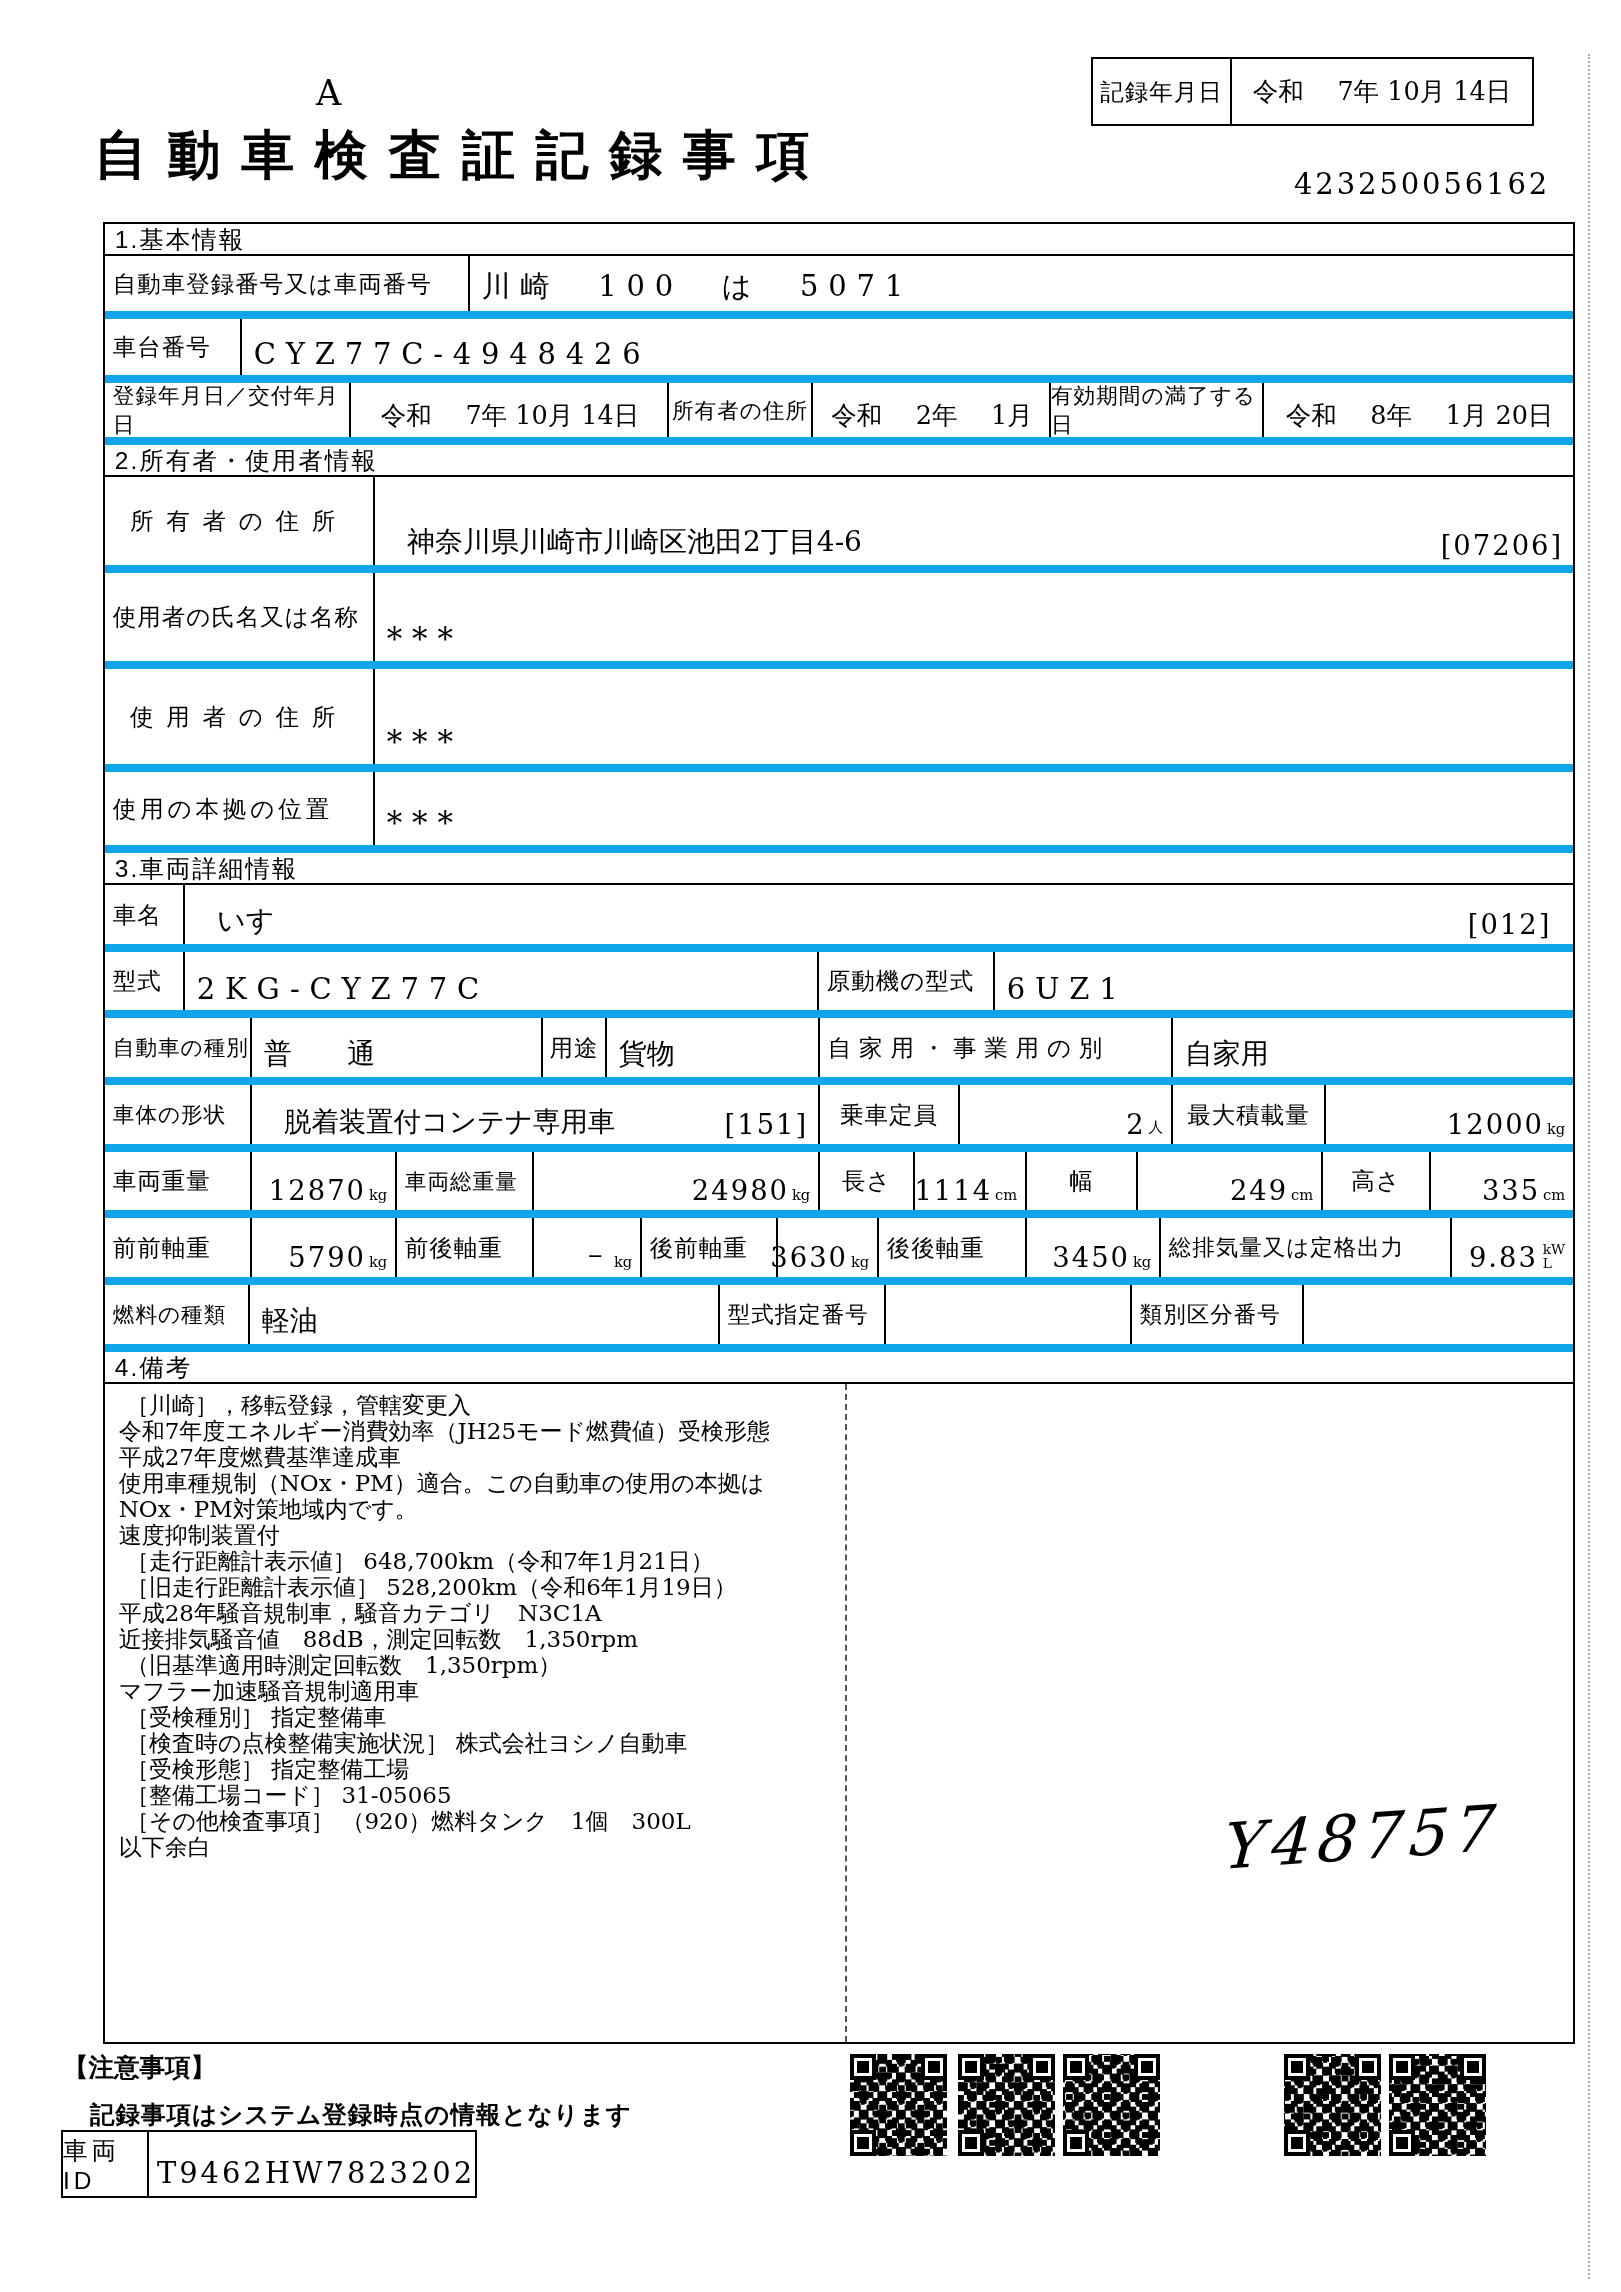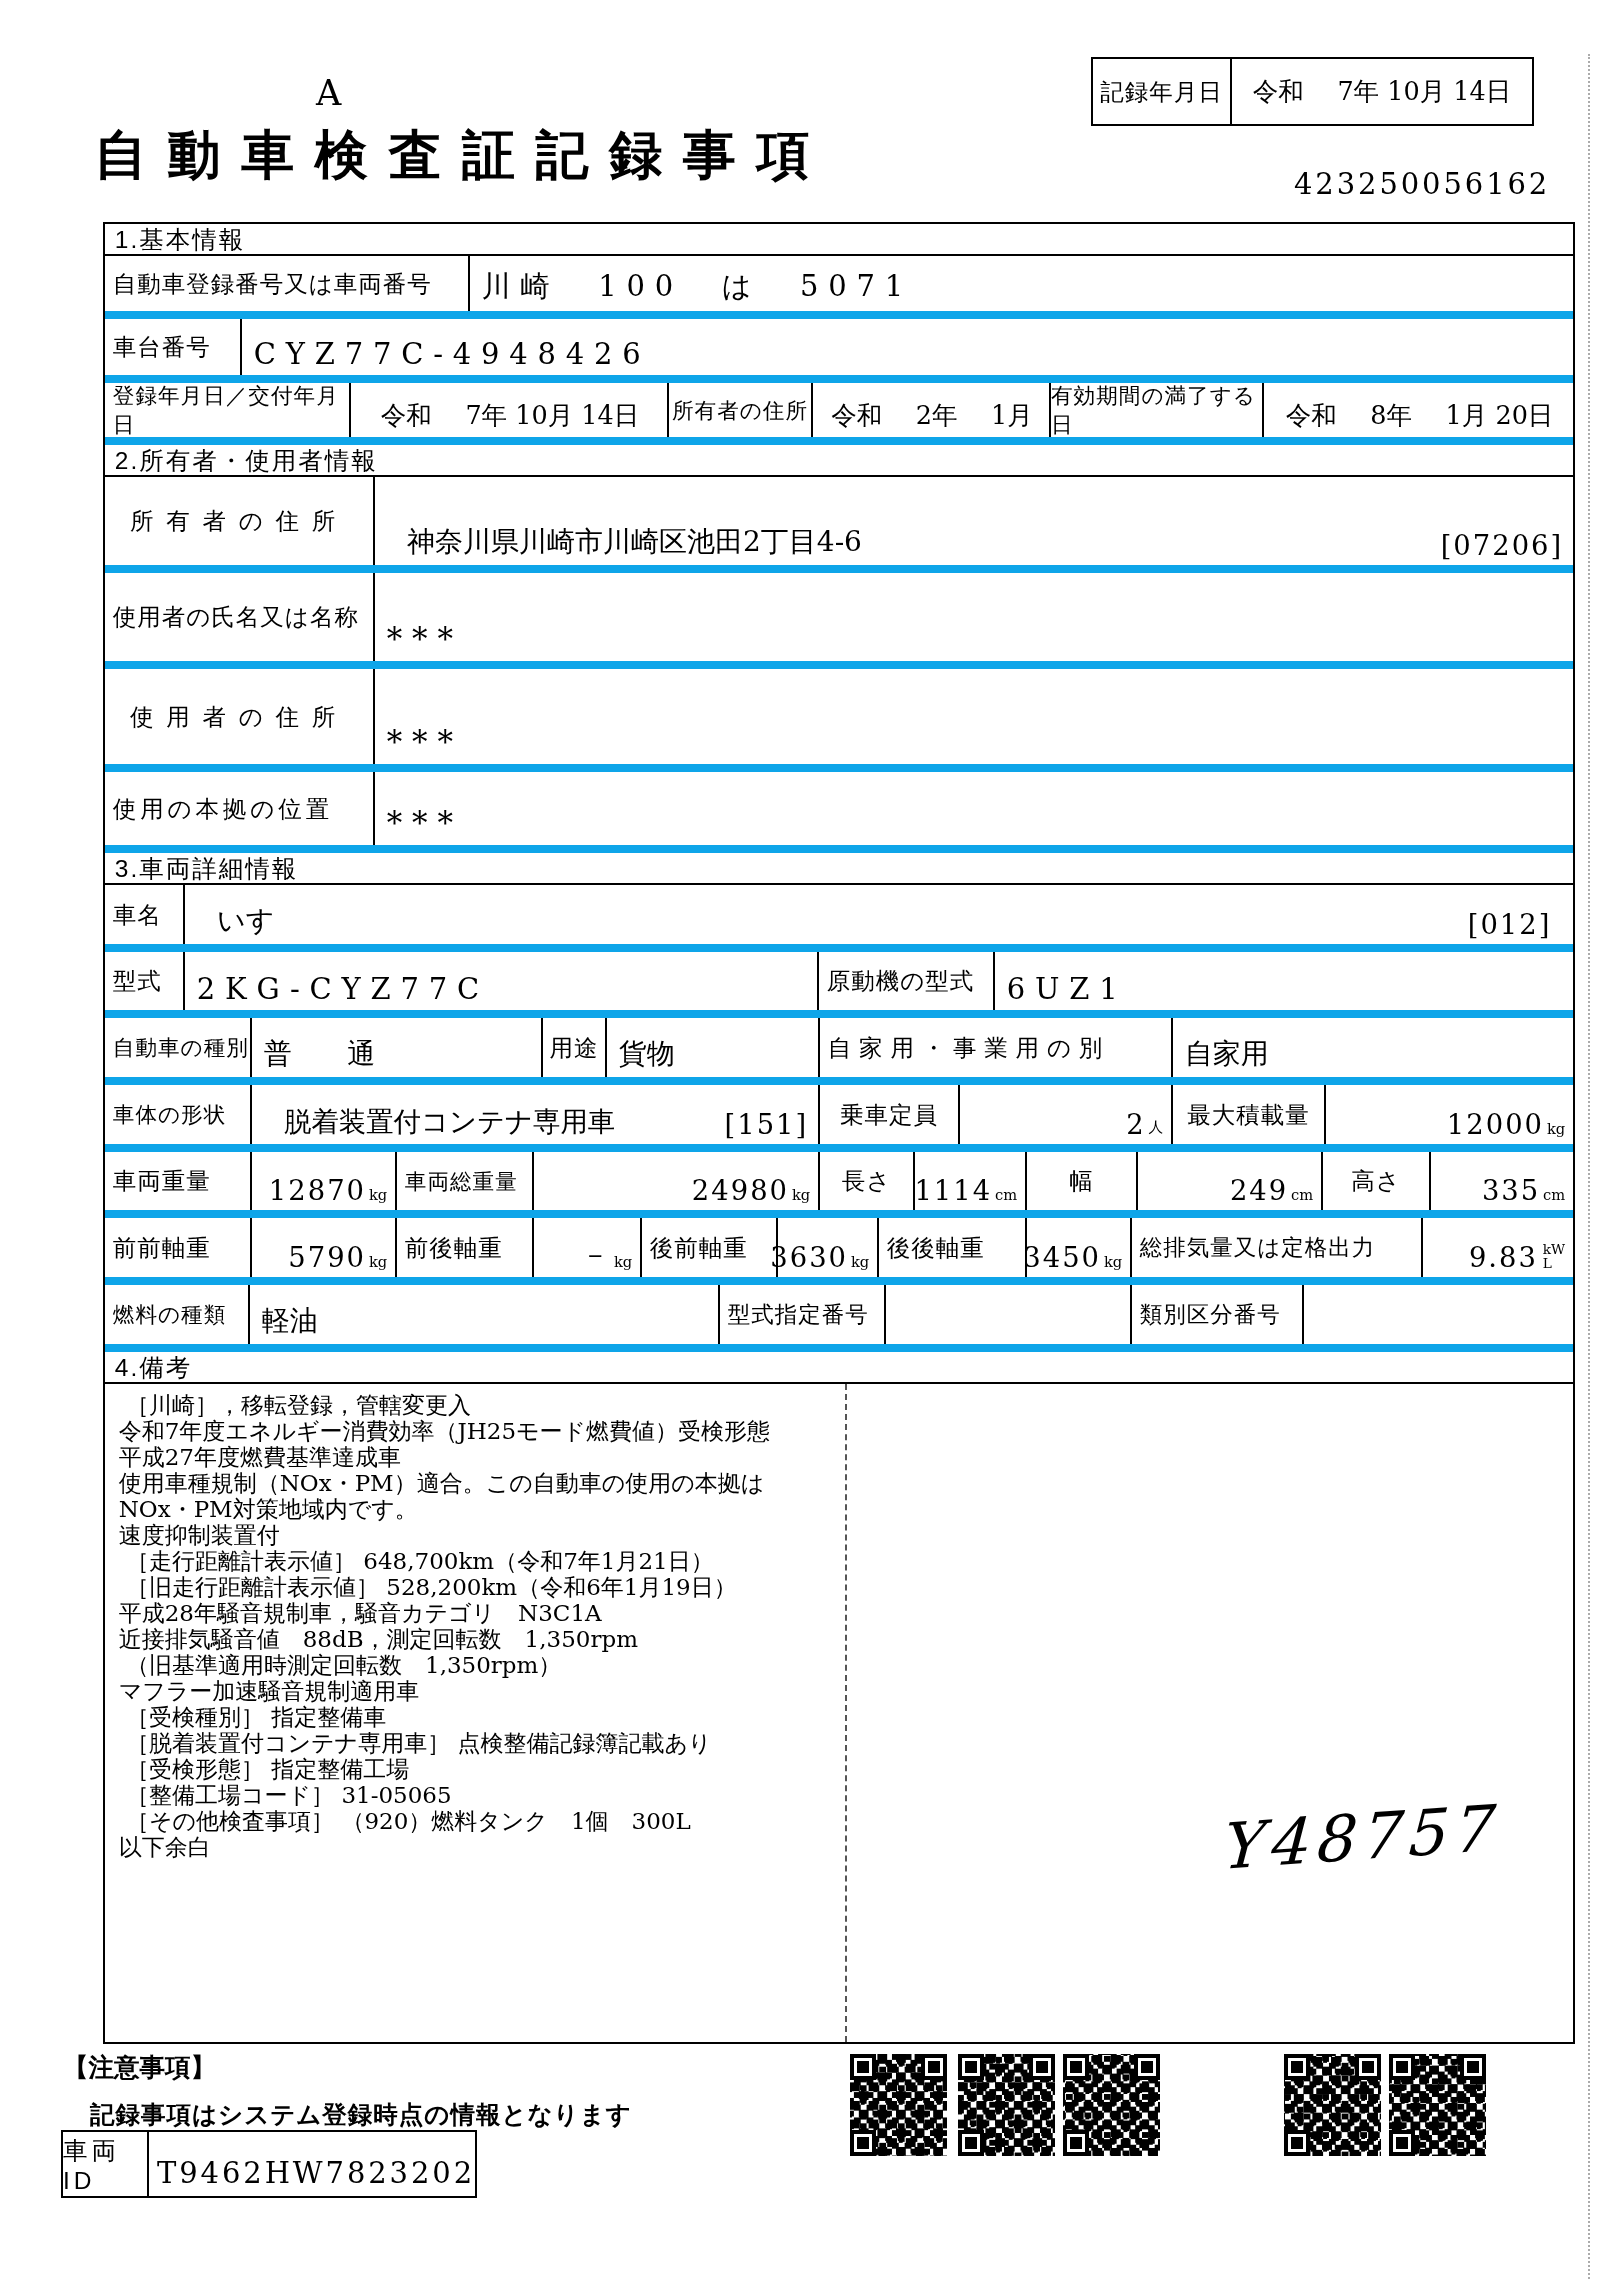--- a/index.html
+++ b/index.html
@@ -217,21 +217,21 @@
       <div class="c vb right bR" style="width:108px">
         <span class="num">－</span>
         <span class="unit">kg</span>
       </div>
       <div class="c lbl bR" style="width:136px">後前軸重</div>
       <div class="c vb right bR" style="width:101px;padding-left:2px">
         <span class="num">3630</span>
         <span class="unit">kg</span>
       </div>
       <div class="c lbl bR" style="width:148px">後後軸重</div>
-      <div class="c vb right bR" style="width:105px;padding-left:6px">
+      <div class="c vb right bR" style="width:134px;padding-left:6px">
         <span class="num">3450</span>
         <span class="unit">kg</span>
       </div>
       <div class="c lbl bR" style="width:291px;font-size:22.5px">総排気量又は定格出力</div>
       <div class="c vb right flex1">
         <span class="num">9.83</span>
         <span class="unit-stack">
           <span>kW</span>
           <span>L</span>
         </span>
@@ -256,21 +256,21 @@
         <div class="remark-line">平成27年度燃費基準達成車</div>
         <div class="remark-line">使用車種規制（NOx・PM）適合。この自動車の使用の本拠はNOx・PM対策地域内です。</div>
         <div class="remark-line">速度抑制装置付</div>
         <div class="remark-line"> ［走行距離計表示値］ 648,700km（令和7年1月21日）</div>
         <div class="remark-line"> ［旧走行距離計表示値］ 528,200km（令和6年1月19日）</div>
         <div class="remark-line">平成28年騒音規制車，騒音カテゴリ　N3C1A</div>
         <div class="remark-line">近接排気騒音値　88dB，測定回転数　1,350rpm</div>
         <div class="remark-line"> （旧基準適用時測定回転数　1,350rpm）</div>
         <div class="remark-line">マフラー加速騒音規制適用車</div>
         <div class="remark-line"> ［受検種別］ 指定整備車</div>
-        <div class="remark-line"> ［脱着装置付コンテナ専用車］ 点検整備記録簿記載あり</div>
+        <div class="remark-line"> ［検査時の点検整備実施状況］ 株式会社ヨシノ自動車</div>
         <div class="remark-line"> ［受検形態］ 指定整備工場</div>
         <div class="remark-line"> ［整備工場コード］ 31-05065</div>
         <div class="remark-line"> ［その他検査事項］ （920）燃料タンク　1個　300L</div>
         <div class="remark-line">以下余白</div>
       </div>
       <div class="remarks-right">
         <div class="handwriting">Y48757</div>
       </div>
     </div>
   </div>

